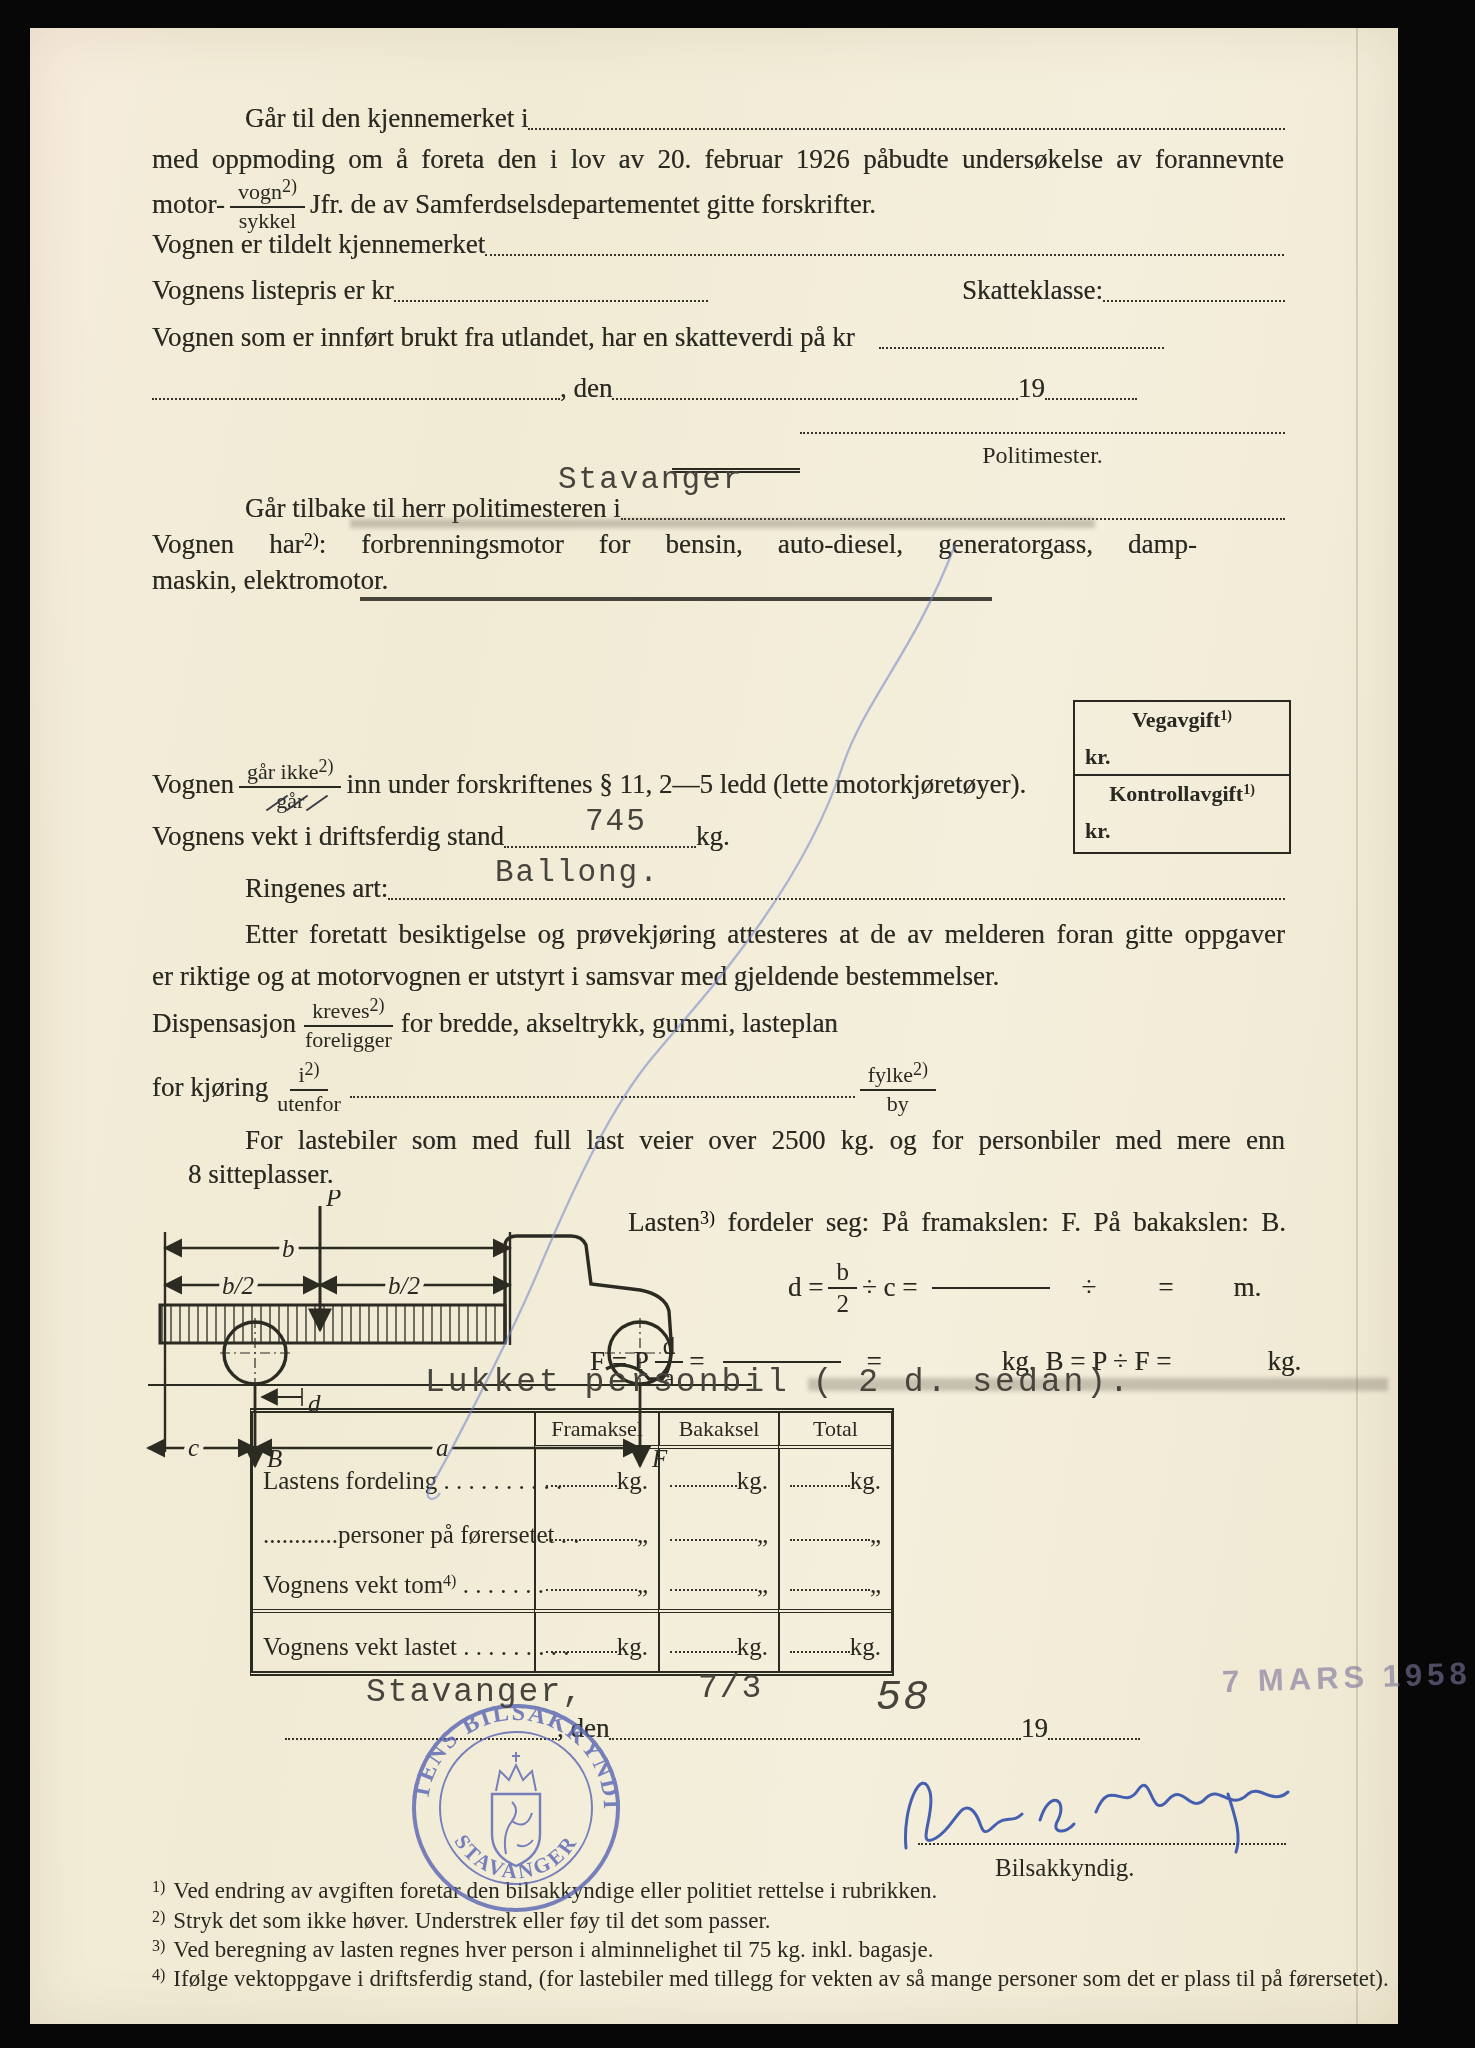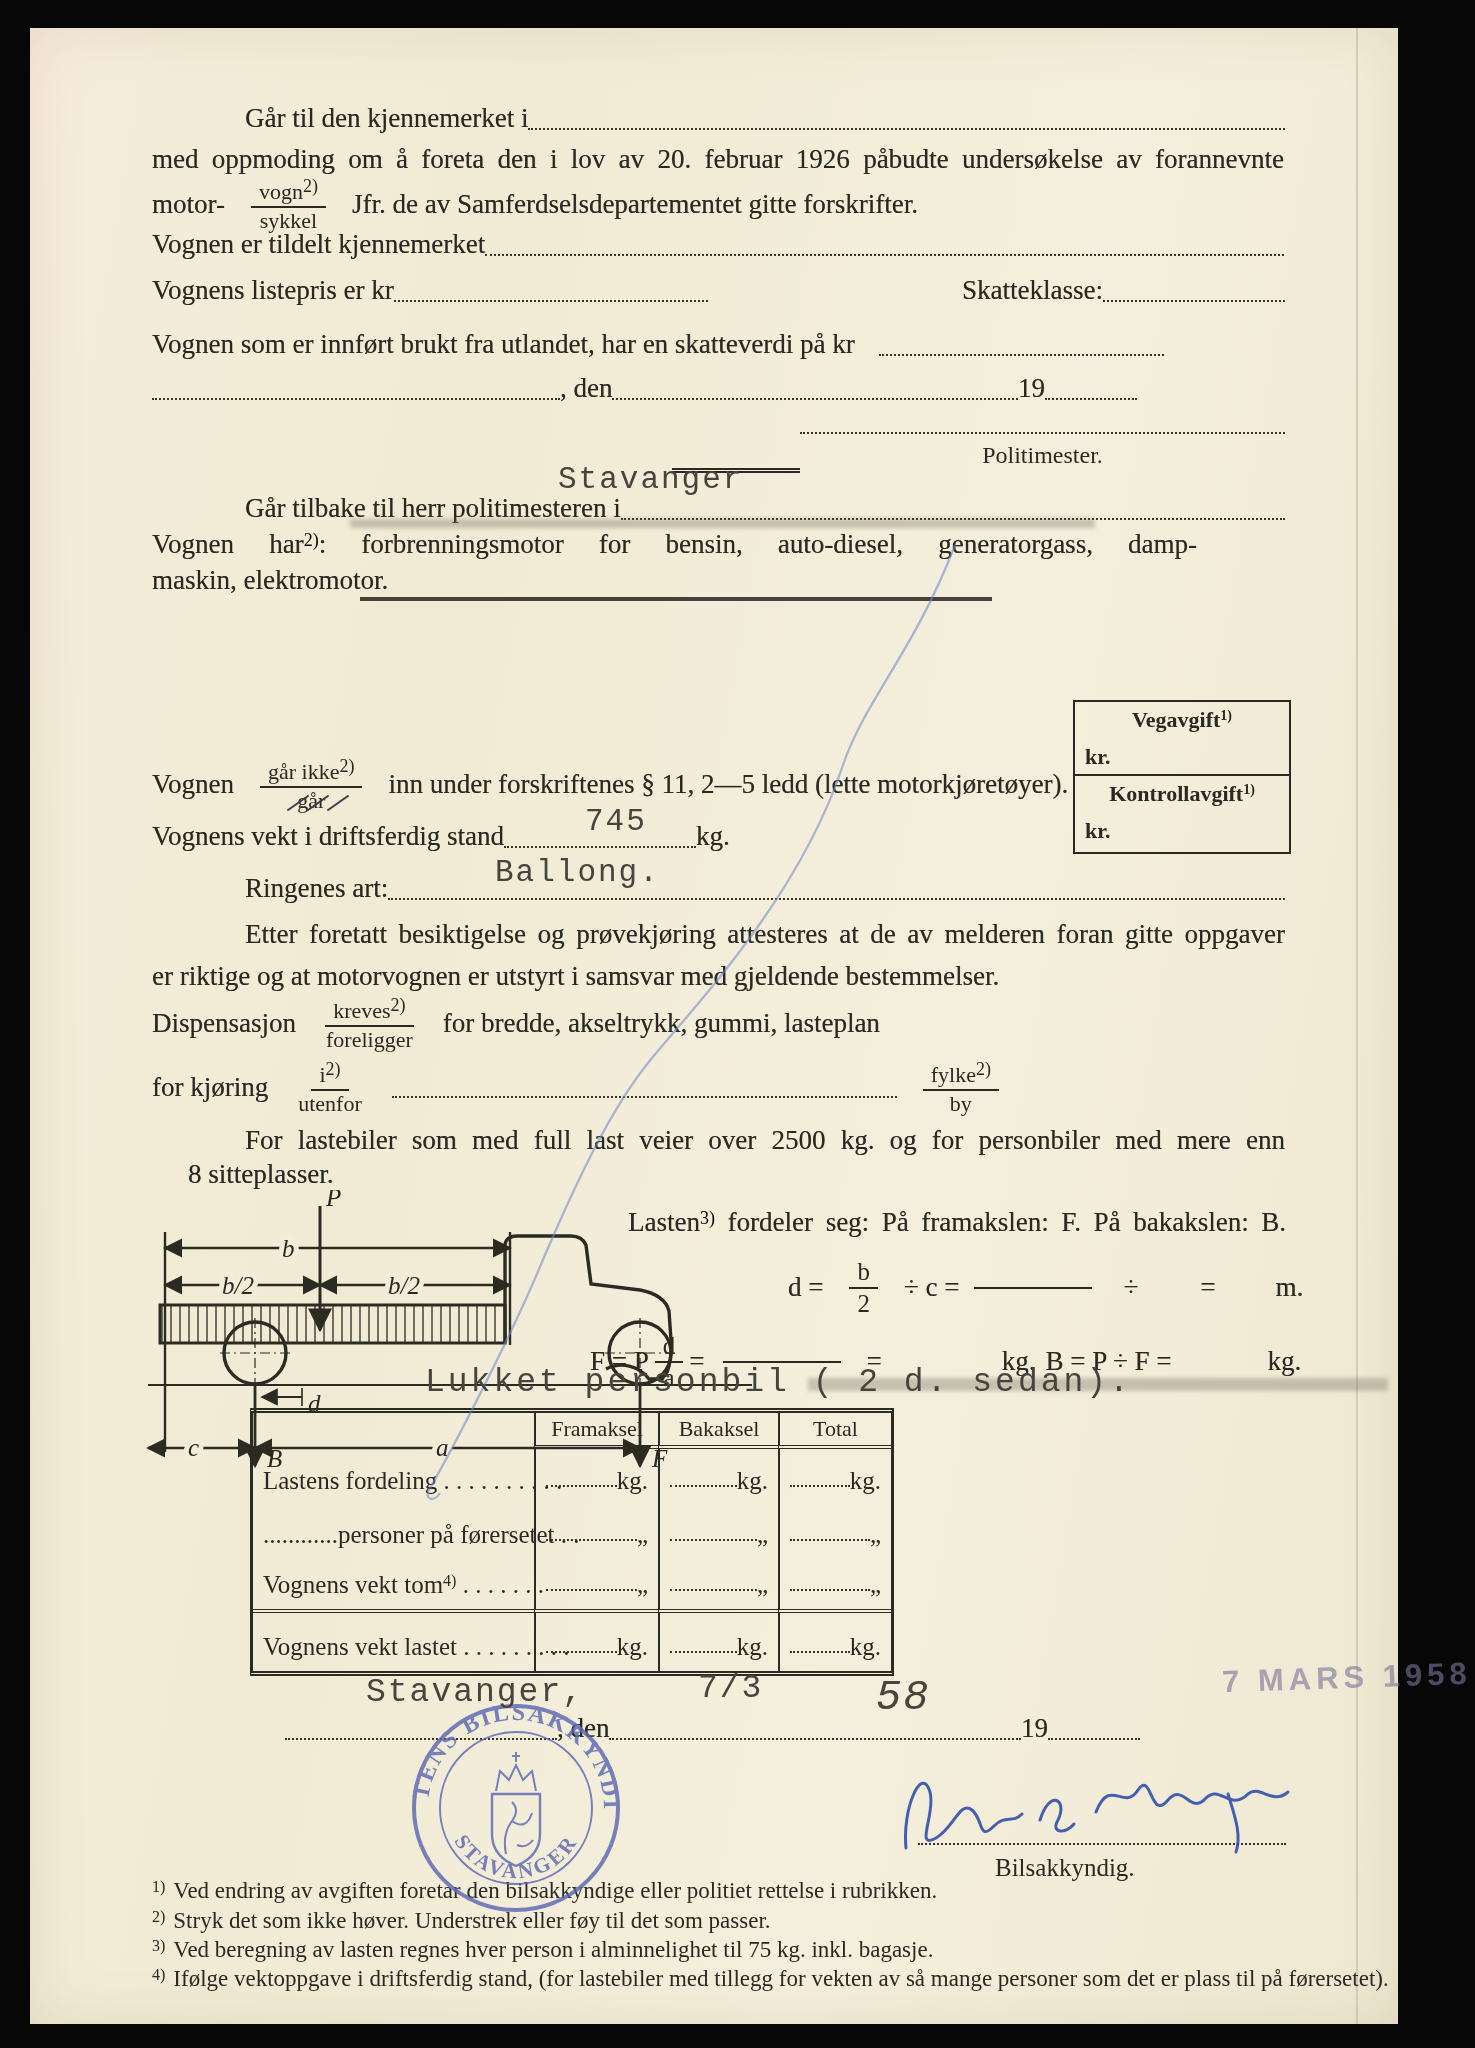--- a/index.html
+++ b/index.html
@@ -14,21 +14,21 @@
   .t2{font-size:24px;color:#2a2921;}
   .row{position:absolute;display:flex;align-items:baseline;}
   .lead{border-bottom:2.6px dotted #35332a;height:0;align-self:flex-end;margin-bottom:6px;min-width:14px;}
   .grow{flex:1 1 auto;}
   .just{text-align:justify;text-align-last:justify;}
   .just .t{white-space:normal;}
   sup,.sup{font-size:18px;vertical-align:7px;}
   .mono{font-family:"Liberation Mono","DejaVu Sans Mono",monospace;color:#46443c;
         font-size:31px;letter-spacing:2px;white-space:pre;z-index:6;}
   .frac{display:inline-flex;flex-direction:column;align-items:center;font-size:22px;line-height:1.2;
-        color:#2a2921;margin:0 26px;vertical-align:middle;}
+        color:#2a2921;margin:0 5px;vertical-align:middle;}
   .frac .ftop{border-bottom:2.4px solid #2a2921;padding:0 8px;white-space:pre;}
   .frac .fbot{padding:0 4px;white-space:pre;position:relative;}
   .fracbig{font-size:25px;}
   .xwrap{position:relative;display:inline-block;}
   .xstroke{position:absolute;width:0;height:26px;border-left:2.6px solid #3c3d48;transform:rotate(55deg);top:2px;}
   .rule{display:inline-block;border-top:2.4px solid #2a2921;height:0;vertical-align:middle;}
   .smudge{position:absolute;background:rgba(110,104,90,.34);filter:blur(2px);z-index:3;}
   .inkline{position:absolute;background:#46443a;filter:blur(.4px);z-index:3;}
   .feebox{position:absolute;left:1073px;top:700px;width:214px;height:150px;border:2.6px solid #2a2921;z-index:2;}
   .feehalf{position:relative;height:72px;}
@@ -88,21 +88,21 @@
 
   <div class="row" style="left:152px;top:274px;width:556px;">
     <span class="t">Vognens listepris er kr</span>
     <span class="lead grow"></span>
   </div>
   <div class="row" style="left:962px;top:274px;width:323px;">
     <span class="t">Skatteklasse:</span>
     <span class="lead grow"></span>
   </div>
 
-  <div class="row" style="left:152px;top:328px;width:1012px;gap:24px;">
+  <div class="row" style="left:152px;top:321px;width:1012px;gap:24px;">
     <span class="t">Vognen som er innført brukt fra utlandet, har en skatteverdi på kr</span>
     <span class="lead grow"></span>
   </div>
 
   <div class="row" style="left:152px;top:372px;width:985px;">
     <span class="lead" style="flex:0 0 408px;"></span>
     <span class="t">, den</span>
     <span class="lead grow"></span>
     <span class="t">19</span>
     <span class="lead" style="flex:0 0 92px;"></span>

